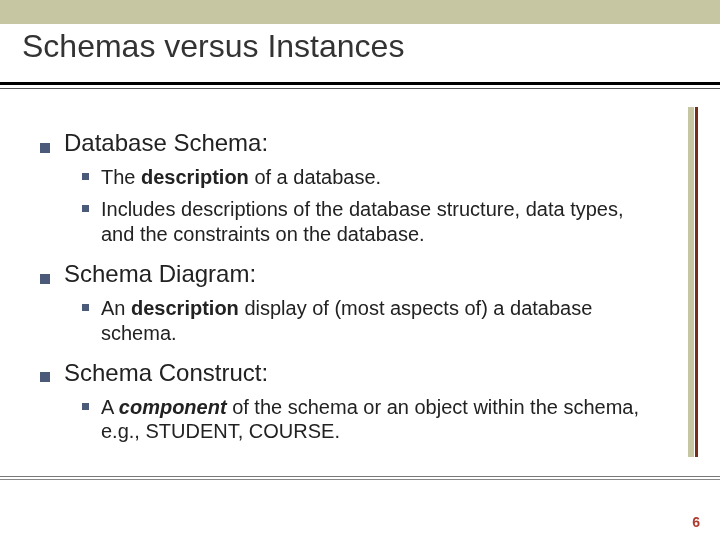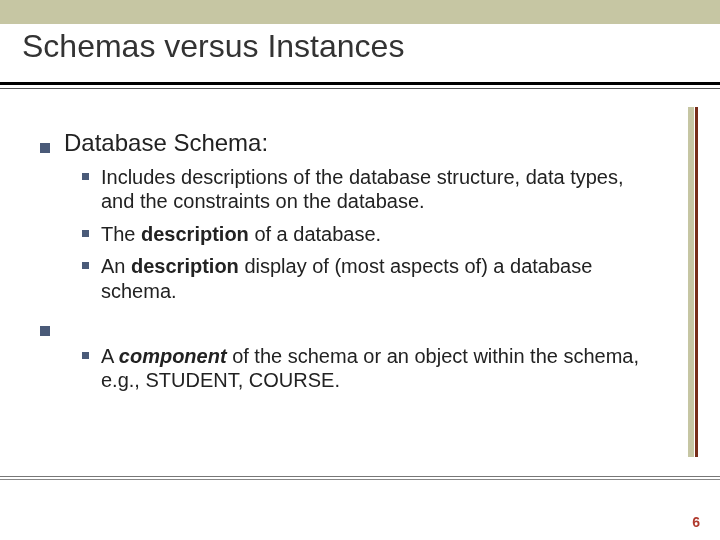--- a/index.html
+++ b/index.html
@@ -42,34 +42,39 @@
   <div class="right-accent-dark"></div>
 
   <div class="content">
 
     <div class="l1">
       <div class="bullet"></div>
       <div class="text">Database Schema:</div>
     </div>
     <div class="l2">
       <div class="bullet"></div>
-      <div class="text"><span>Includes descriptions of the database structure, data types, and the constraints on the database.</span><span class="bold"></span><span></span></div>
+      <div class="text"><span>The </span><span class="bold">description</span><span> of a database.</span></div>
     </div>
     <div class="l2">
       <div class="bullet"></div>
-      <div class="text"><span>The </span><span class="bold">description</span><span> of a database.</span></div>
+      <div class="text"><span>Includes descriptions of the database structure, data types, and the constraints on the database.</span><span class="bold"></span><span></span></div>
     </div>
 
+    <div class="l1">
+      <div class="bullet"></div>
+      <div class="text">Schema Diagram:</div>
+    </div>
     <div class="l2">
       <div class="bullet"></div>
       <div class="text"><span>An </span><span class="bold">description</span><span> display of (most aspects of) a database schema.</span></div>
     </div>
 
     <div class="l1">
       <div class="bullet"></div>
+      <div class="text">Schema Construct:</div>
     </div>
     <div class="l2">
       <div class="bullet"></div>
       <div class="text"><span>A </span><span class="bi">component</span><span> of the schema or an object within the schema, e.g., STUDENT, COURSE.</span></div>
     </div>
 
   </div>
 
   <div class="bottom-rule1"></div>
   <div class="bottom-rule2"></div>

